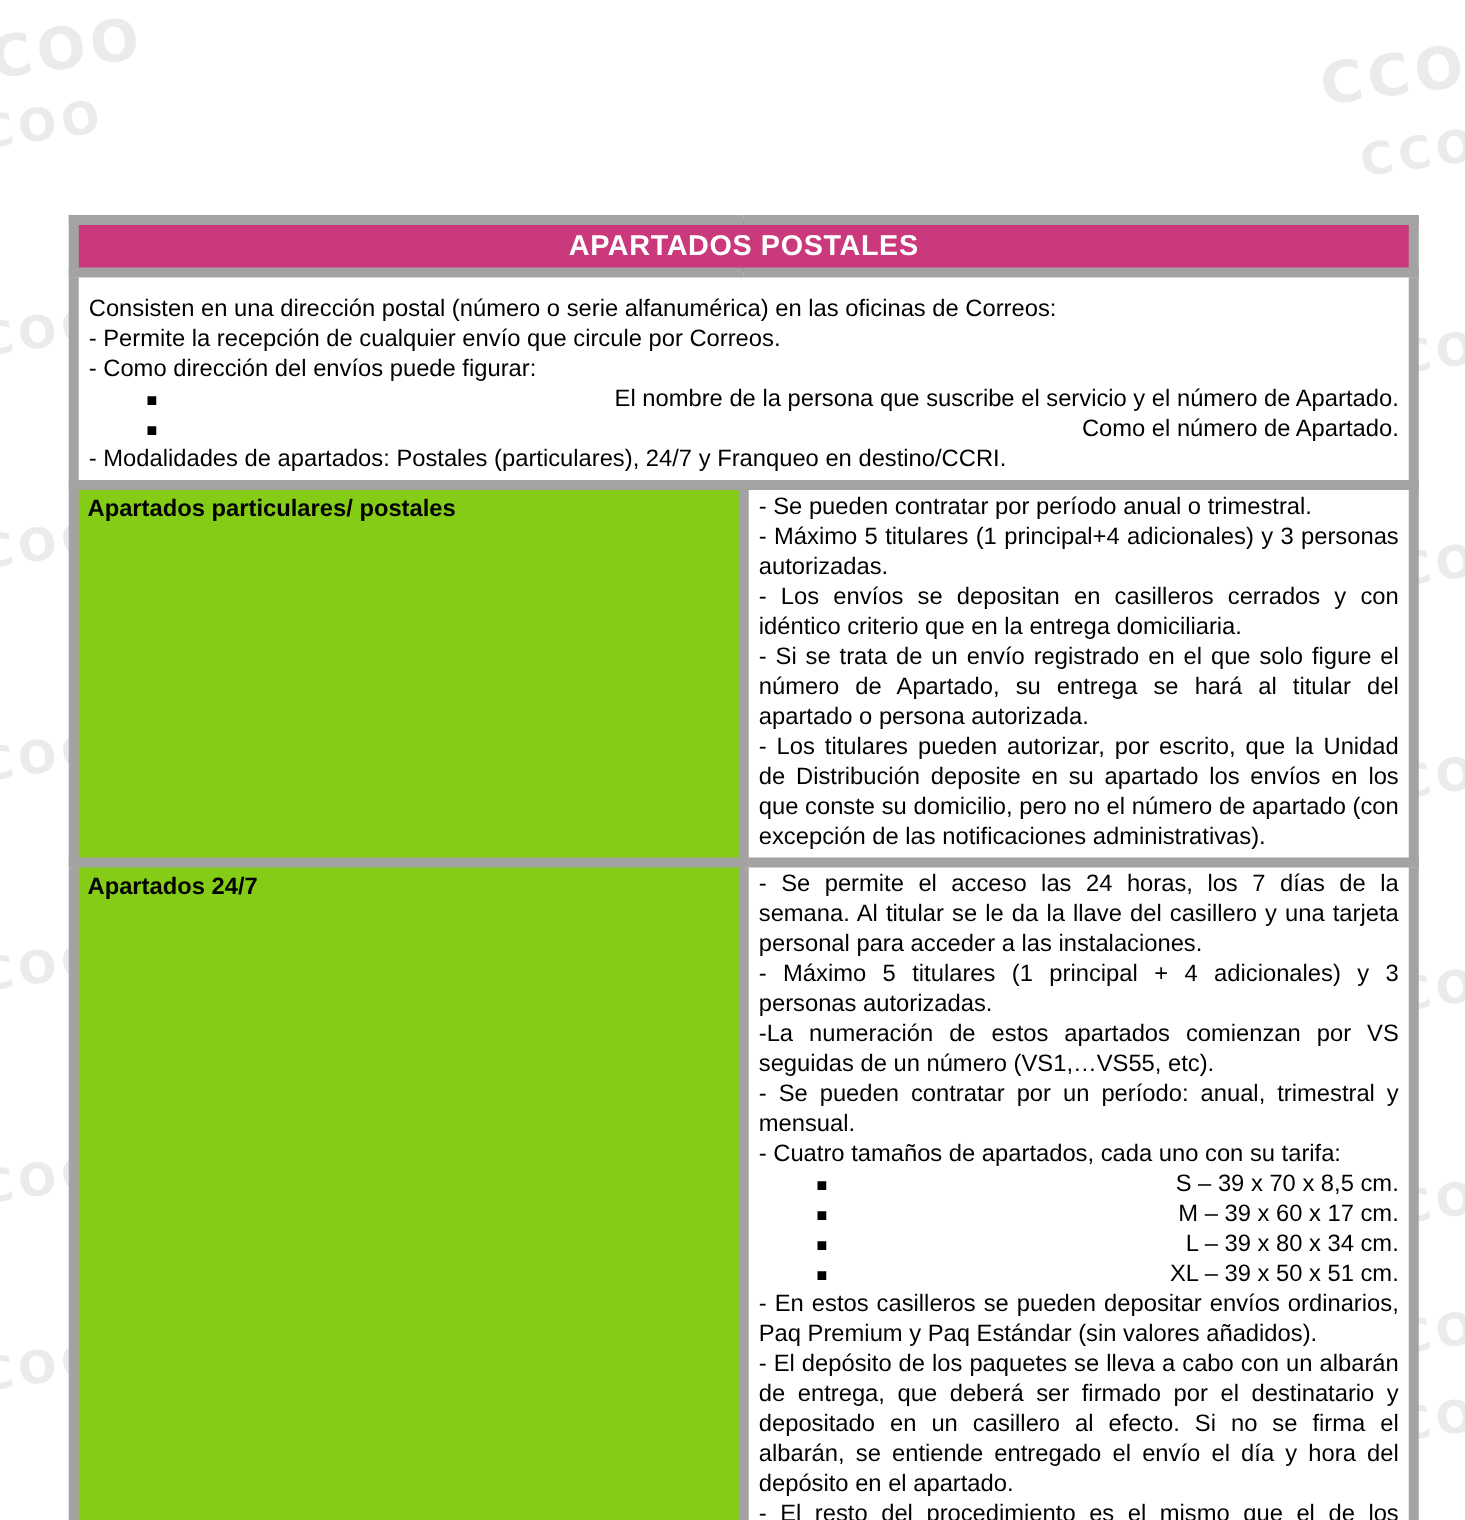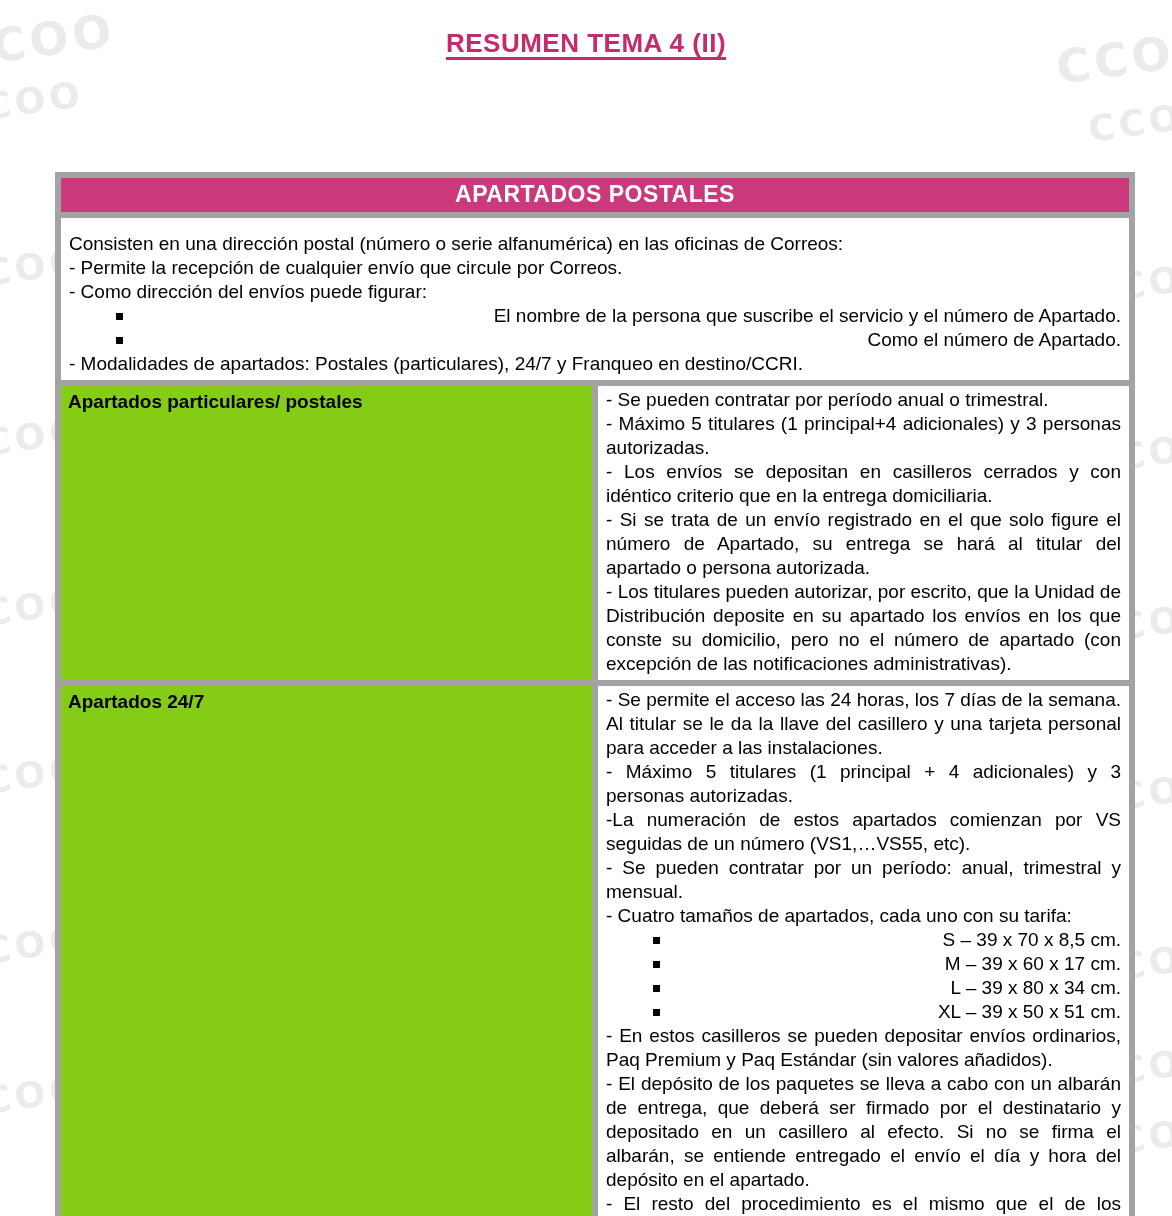--- a/index.html
+++ b/index.html
@@ -53,21 +53,21 @@
   }
 
   table.main{
     position:absolute;
     left:55px;top:172px;
     width:1080px;
     border-collapse:collapse;
     table-layout:fixed;
   }
   table.main td{
-    border:6px solid #a3a3a3;
+    border:8px solid #a3a3a3;
     padding:0;
     vertical-align:top;
   }
   td.hdr{
     background:#C9397B;
     color:#fff;
     text-align:center;
     font-size:23px;
     font-weight:bold;
     letter-spacing:0.5px;
@@ -125,21 +125,20 @@
 <div class="wm r" style="top:262px">CCOO</div>
 <div class="wm r" style="top:432px">CCOO</div>
 <div class="wm r" style="top:602px">CCOO</div>
 <div class="wm r" style="top:772px">CCOO</div>
 <div class="wm r" style="top:942px">CCOO</div>
 <div class="wm r" style="top:1046px">CCOO</div>
 <div class="wm r" style="top:1116px">CCOO</div>
 
 <div class="page">
 
-  <h1 class="title">RESUMEN TEMA 4 (II)</h1>
 
 
   <table class="main">
     <tbody>
       <tr>
         <td class="hdr" colspan="2">APARTADOS POSTALES</td>
       </tr>
       <tr>
         <td colspan="2" class="contentcell">
           <div class="content mh-intro">

